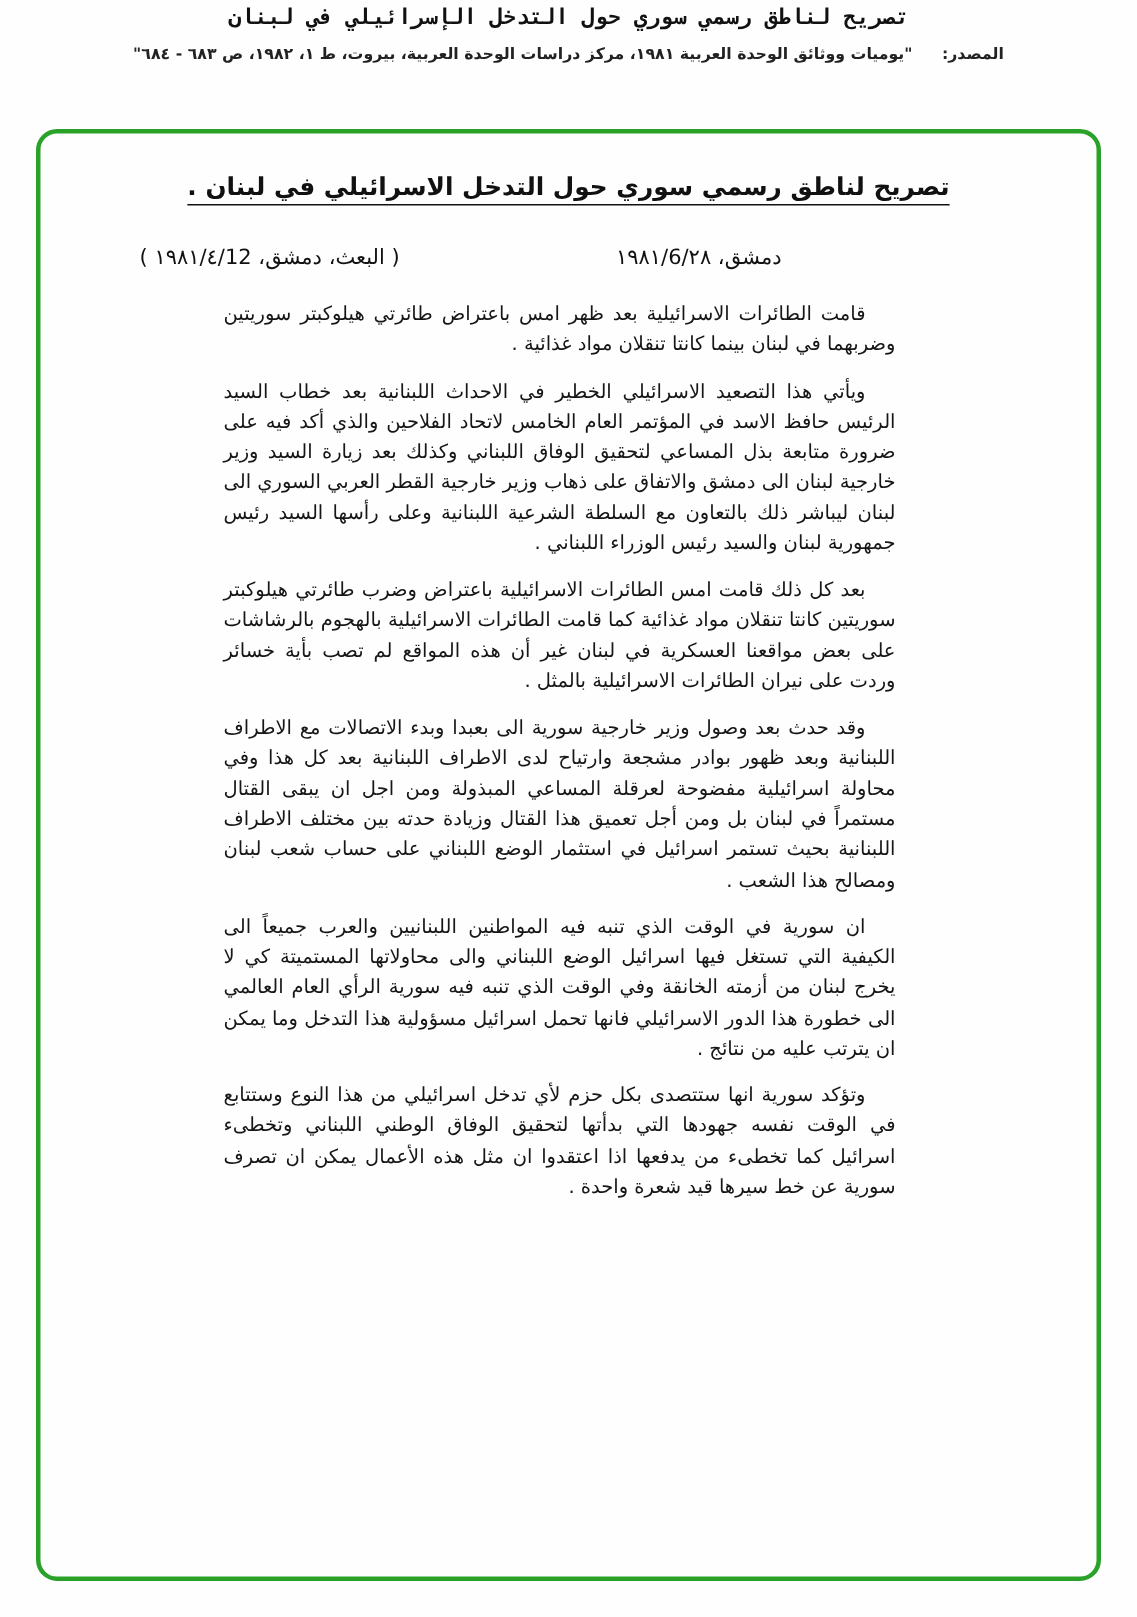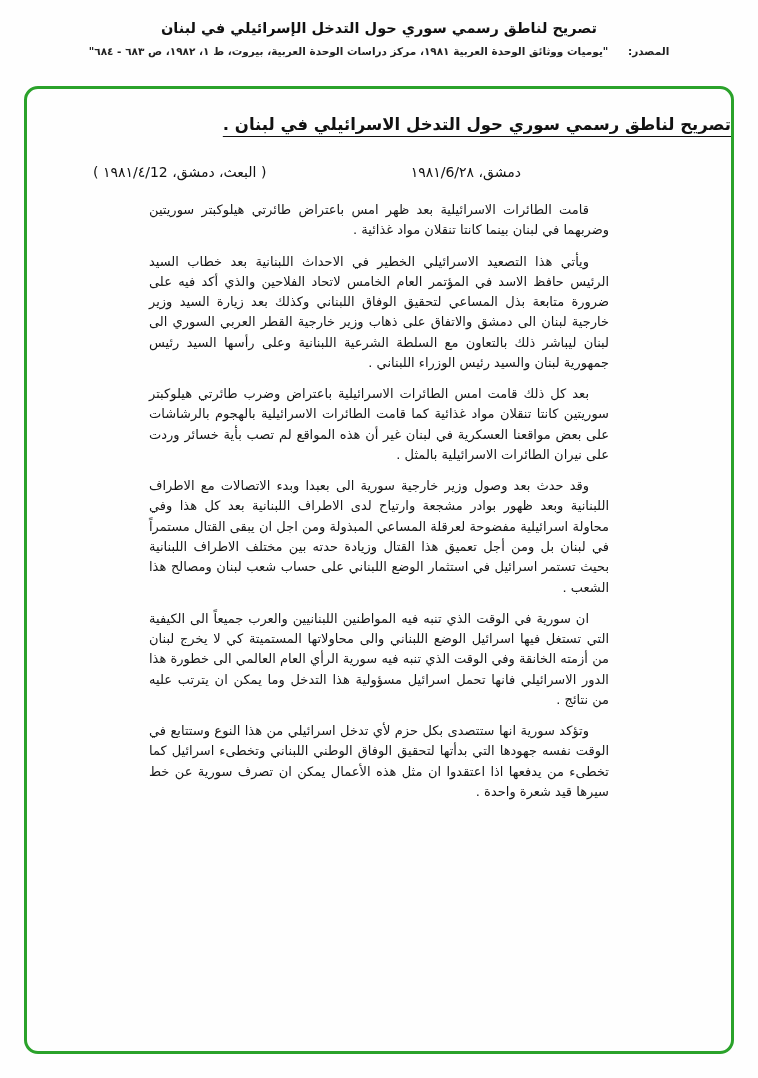--- a/index.html
+++ b/index.html
@@ -14,22 +14,23 @@
     height: 1078px;
     background: #fefefe;
     overflow: hidden;
     direction: rtl;
   }
   .top-header {
     text-align: center;
     font-weight: bold;
     font-size: 14.5px;
     color: #111;
-    padding-top: 20px;
+    padding-top: 4px;
     letter-spacing: 0.2px;
+    font-family: Liberation Mono, monospace;
   }
   .source-line {
     text-align: center;
     font-size: 10.5px;
     font-weight: bold;
     color: #222;
     margin-top: 9px;
     padding: 0 30px;
   }
   .source-label {
@@ -41,21 +42,21 @@
     right: 24px;
     left: 24px;
     bottom: 24px;
     border: 3px solid #2aa22a;
     border-radius: 14px;
     overflow: hidden;
     background: #fefefe;
   }
   .doc-title {
     margin-top: 26px;
-    text-align: right;
+    text-align: center;
     font-weight: bold;
     font-size: 16.5px;
     color: #111;
   }
   .doc-title span {
     text-decoration: underline;
     text-underline-offset: 6px;
     text-decoration-thickness: 1px;
   }
   .dateline {
@@ -66,21 +67,21 @@
     padding-right: 175px;
     font-size: 14px;
     color: #111;
   }
   .doc-body {
     width: 460px;
     margin: 20px auto 0 auto;
     color: #161616;
   }
   .doc-body p {
-    margin: 0 0 11px 0;
+    margin: 0 12px 11px 0;
     font-size: 13px;
     line-height: 1.56;
     text-align: justify;
     text-indent: 20px;
   }
 </style>
 </head>
 <body>
 
 <div class="page">

